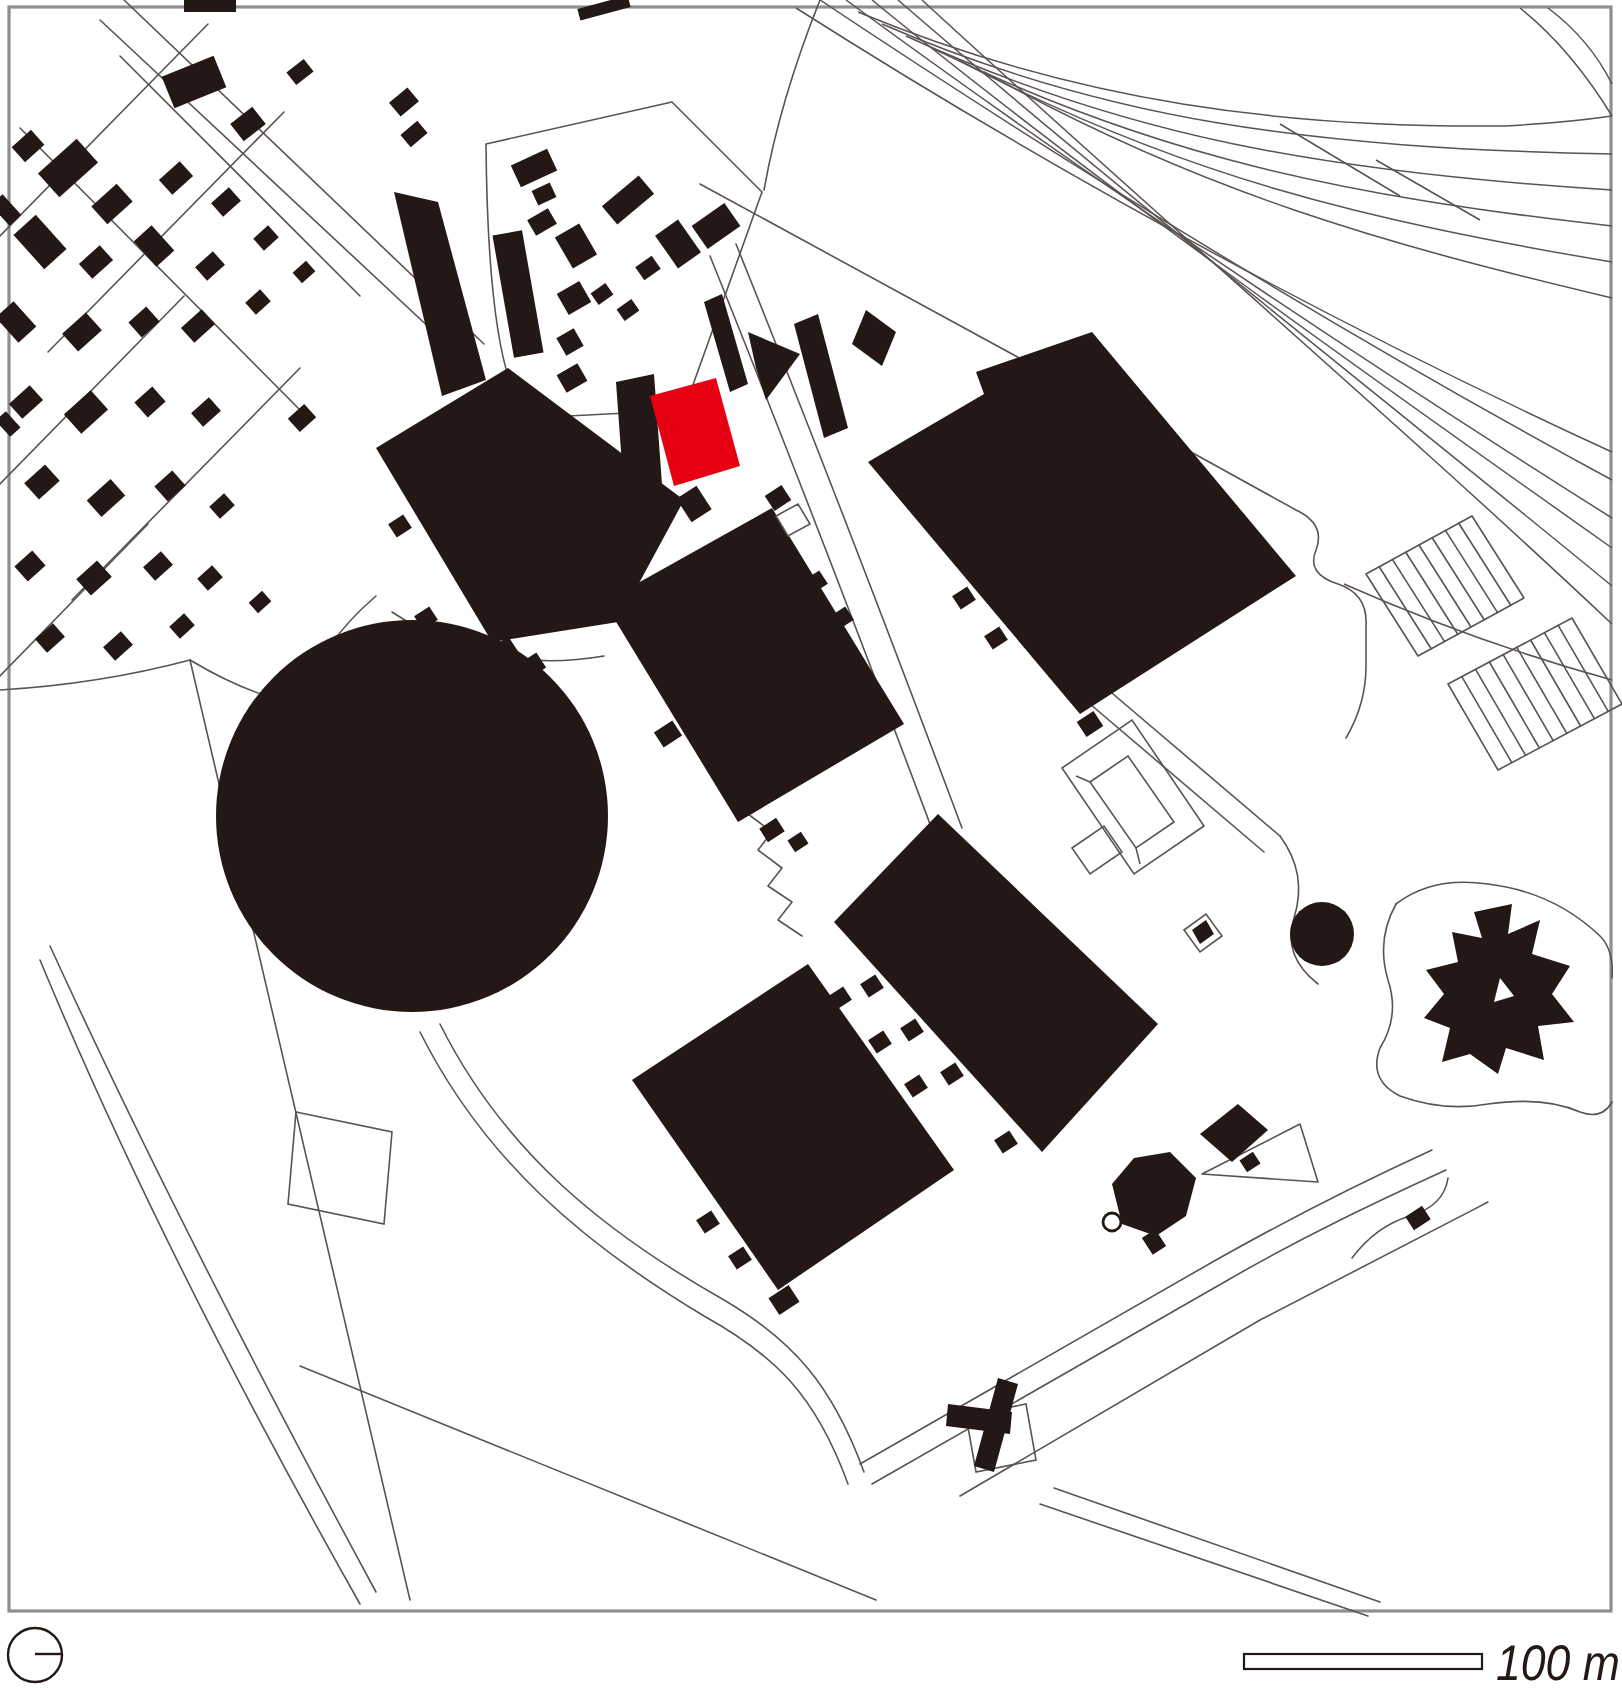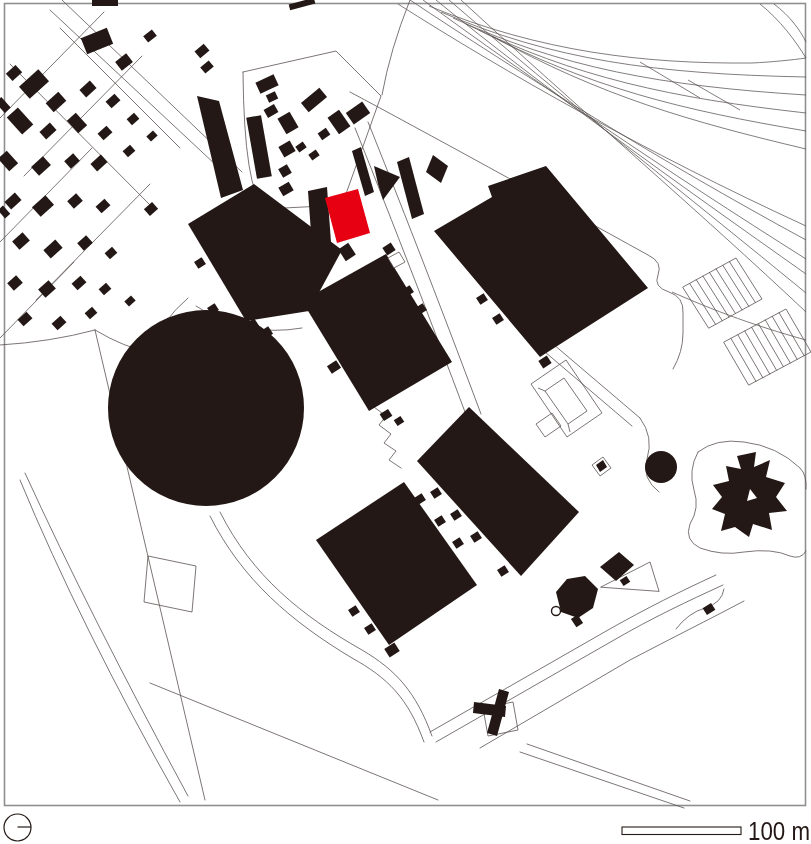--- a/index.html
+++ b/index.html
@@ -1,17 +1,17 @@
 <!DOCTYPE html>
 <html><head>
 <meta charset="utf-8">
 <style>
   html,body{margin:0;padding:0;background:#ffffff;}
   .page{position:relative;width:811px;height:844px;background:#fff;overflow:hidden;
-        font-family:"Liberation Sans",sans-serif;}
+        font-family:"Liberation Sans",sans-serif;font-style:italic;}
   svg{display:block;}
   .lines{fill:none;stroke:#5a5352;stroke-width:0.8;stroke-linejoin:round;stroke-linecap:round;}
   .rail{fill:none;stroke:#5a5352;stroke-width:0.75;}
   .whitefeat{fill:#ffffff;stroke:#5a5352;stroke-width:0.8;}
   .scaletext{font-family:"Liberation Sans",sans-serif;font-size:25px;fill:#231815;}
 </style>
 </head>
 <body>
 
 <div class="page">

